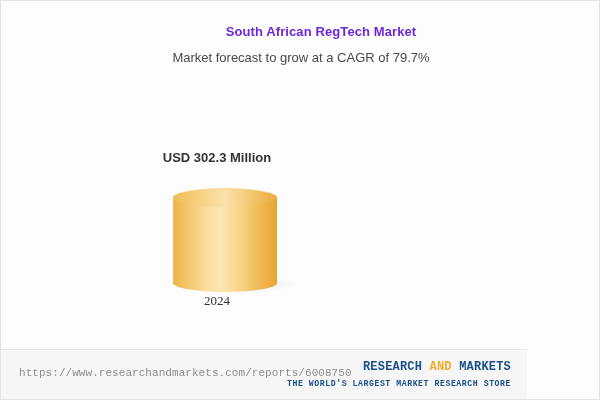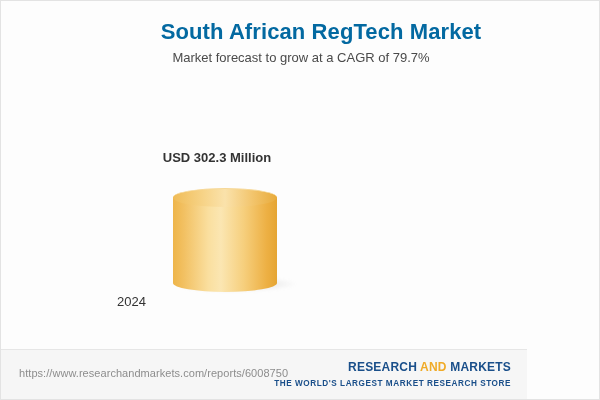--- a/index.html
+++ b/index.html
@@ -26,23 +26,23 @@
 
   
   .header {
     position: absolute;
     top: 0; left: 0;
     width: 600px;
     text-align: center;
     padding-top: 20px;
   }
   .chart-title {
-    font-size: 22px;
-    font-weight: bold;
-    color: #0369a1;
+    font-size: 13px;
+    font-weight: bold;
+    color: #6d28d9;
     letter-spacing: 0.1px;
     line-height: 22px;
     padding-left: 40px;
   }
   .chart-subtitle {
     font-size: 13px;
     font-weight: normal;
     color: #4a4a4a;
     line-height: 18px;
     margin-top: 6px;
@@ -166,35 +166,37 @@
         #5387b5 78%,
         #3d6f9b 100%);
     border-top: 1px solid #7fabd3;
   }
 
   .year-label {
     position: absolute;
     width: 200px;
     left: 50%;
     margin-left: -100px;
-    text-align: left;
+    text-align: center;
     bottom: 0;
     font-size: 13px;
     color: #333333;
+    font-family: Liberation Serif, serif;
   }
 
   
   .footer {
     position: absolute;
     left: 0;
     bottom: 0;
     width: 526px;
     height: 49px;
     background: #f6f6f6;
     border-top: 1px solid #e6e6e6;
+    font-family: Liberation Mono, monospace;
   }
   .footer-url {
     position: absolute;
     left: 18px;
     top: 17px;
     font-size: 11px;
     color: #8d8d8d;
     letter-spacing: 0.05px;
   }
   .logo {

